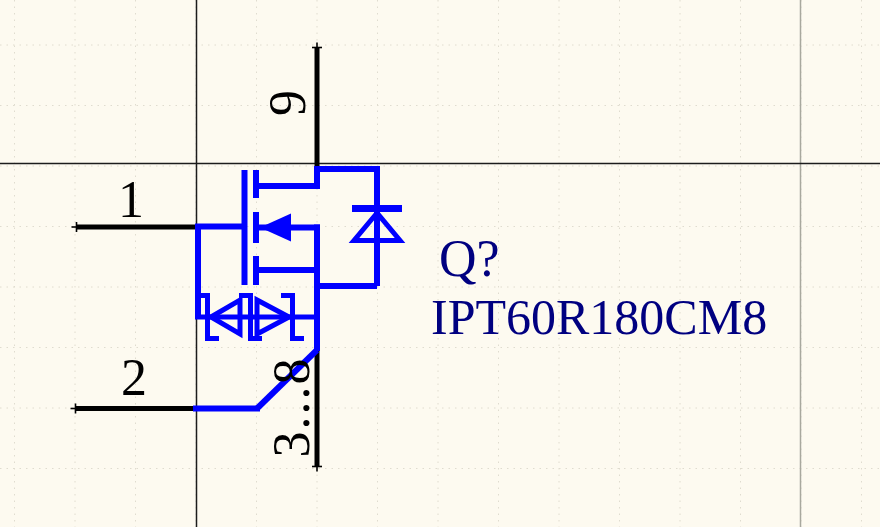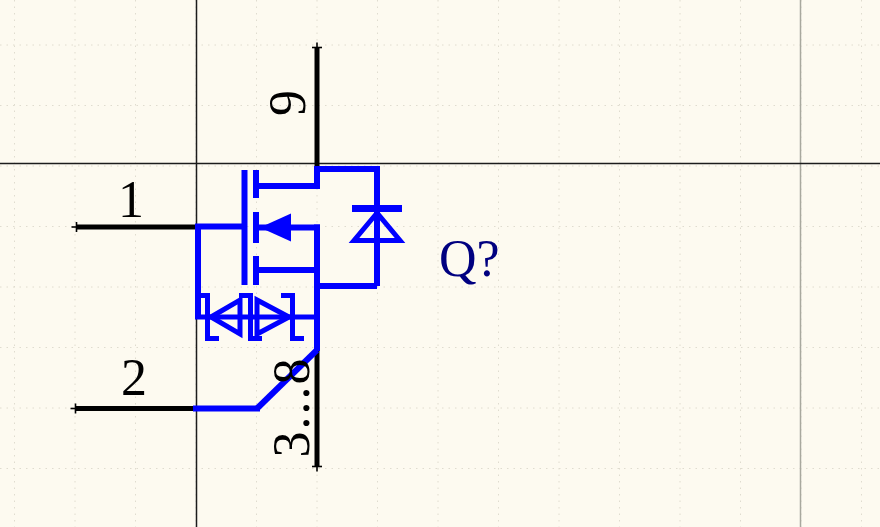--- a/index.html
+++ b/index.html
@@ -156,14 +156,15 @@
       <line class="w" x1="193" y1="408.5" x2="260" y2="408.5"></line>
     </g>
   </svg>
 
   <div class="lbl center" style="left:131px;top:200px;">1</div>
   <div class="lbl center" style="left:134px;top:378px;">2</div>
   <div class="lbl rot" style="left:288px;top:103px;">9</div>
   <div class="lbl rot spaced" style="left:292px;top:407px;">3...8</div>
 
   <div class="lbl navy" style="left:439px;top:233px;">Q?</div>
+  <div class="lbl navy" style="left:431px;top:292px;font-size:50px;">IPT60R180CM8</div>
 
 </div>
 
 </body></html>

